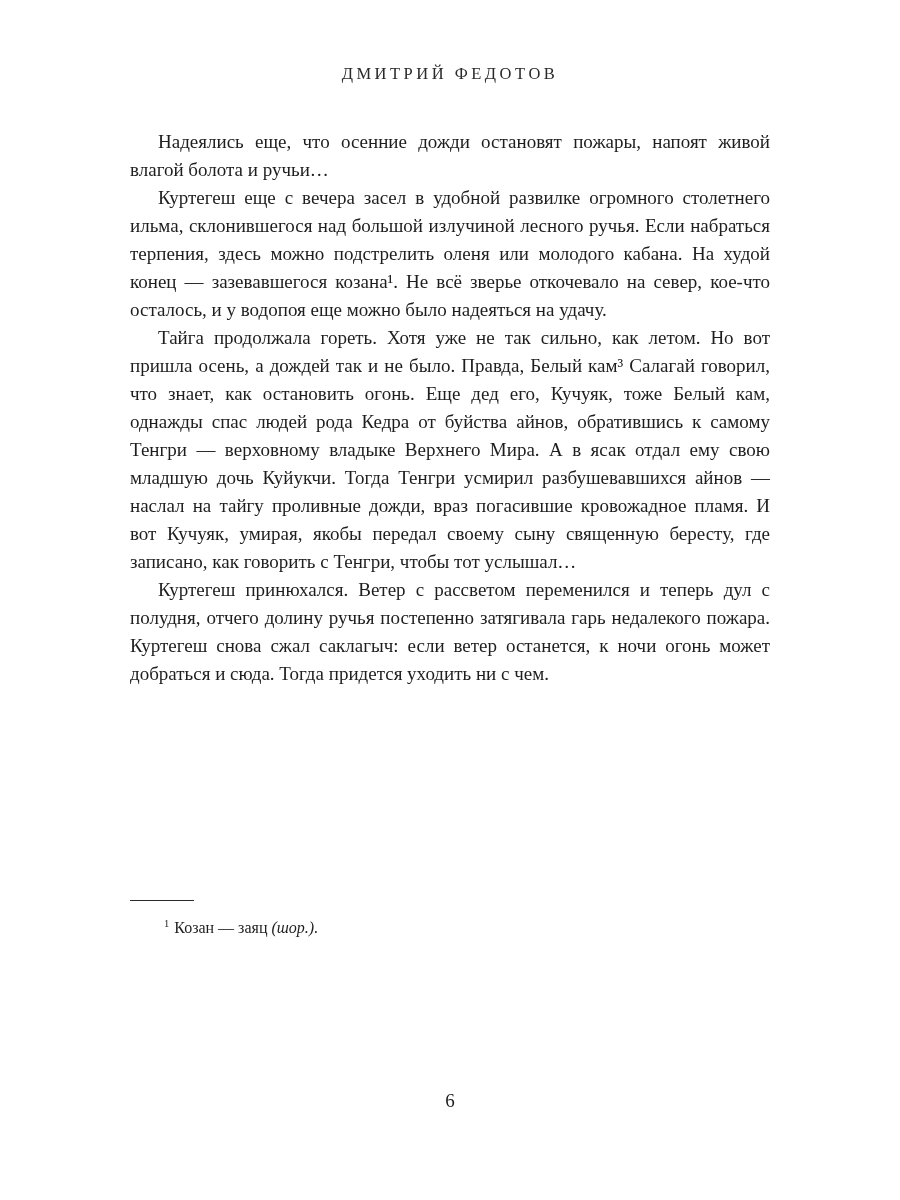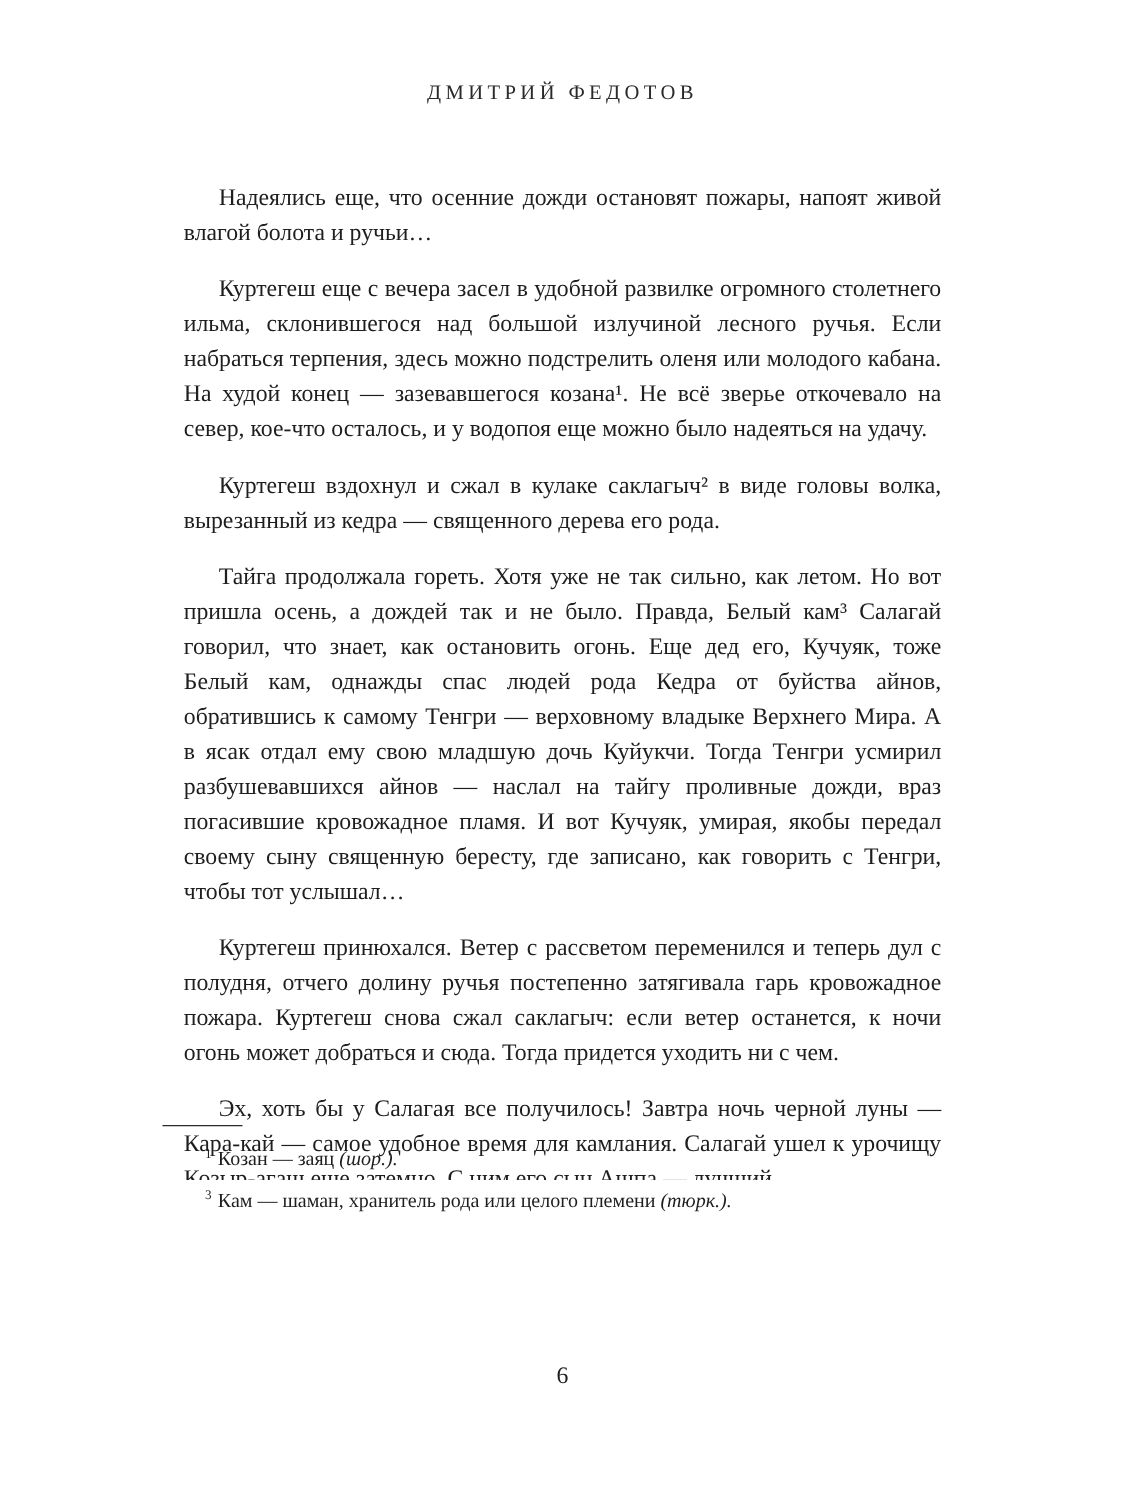--- a/index.html
+++ b/index.html
@@ -29,21 +29,21 @@
   }
   .body-text {
     margin: 44px 130px 0 130px;
     font-size: 19px;
     line-height: 28px;
     text-align: justify;
     max-height: 816px;
     overflow: hidden;
   }
   .body-text p {
-    margin: 17px;
+    margin: 0;
     padding: 0;
     text-indent: 28px;
   }
   .footnote-block {
     position: absolute;
     top: 900px;
     left: 130px;
     width: 640px;
   }
   .footnote-rule {
@@ -82,37 +82,32 @@
 </head>
 <body>
 
 <div class="page">
 
   <div class="running-header">ДМИТРИЙ ФЕДОТОВ</div>
 
   <div class="body-text">
     <p>Надеялись еще, что осенние дожди остановят пожары, напоят живой влагой болота и ручьи…</p>
     <p>Куртегеш еще с вечера засел в удобной развилке огромного столетнего ильма, склонившегося над большой излучиной лесного ручья. Если набраться терпения, здесь можно подстрелить оленя или молодого кабана. На худой конец — зазевавшегося козана¹. Не всё зверье откочевало на север, кое-что осталось, и у водопоя еще можно было надеяться на удачу.</p>
-    <p>Куртегеш вздохнул и сжал в кулаке саклагыч² в виде головы волка, вырезанный из кедра — священного дерева его рода.</p>
     <p>Тайга продолжала гореть. Хотя уже не так сильно, как летом. Но вот пришла осень, а дождей так и не было. Правда, Белый кам³ Салагай говорил, что знает, как остановить огонь. Еще дед его, Кучуяк, тоже Белый кам, однажды спас людей рода Кедра от буйства айнов, обратившись к самому Тенгри — верховному владыке Верхнего Мира. А в ясак отдал ему свою младшую дочь Куйукчи. Тогда Тенгри усмирил разбушевавшихся айнов — наслал на тайгу проливные дожди, враз погасившие кровожадное пламя. И вот Кучуяк, умирая, якобы передал своему сыну священную бересту, где записано, как говорить с Тенгри, чтобы тот услышал…</p>
-    <p>Куртегеш принюхался. Ветер с рассветом переменился и теперь дул с полудня, отчего долину ручья постепенно затягивала гарь кровожадное пожара. Куртегеш снова сжал саклагыч: если ветер останется, к ночи огонь может добраться и сюда. Тогда придется уходить ни с чем.</p>
-    <p>Эх, хоть бы у Салагая все получилось! Завтра ночь черной луны — Кара-кай — самое удобное время для камлания. Салагай ушел к урочищу Козыр-агаш еще затемно. С ним его сын Ашпа — лучший</p>
+    <p>Куртегеш принюхался. Ветер с рассветом переменился и теперь дул с полудня, отчего долину ручья постепенно затягивала гарь недалекого пожара. Куртегеш снова сжал саклагыч: если ветер останется, к ночи огонь может добраться и сюда. Тогда придется уходить ни с чем.</p>
   </div>
 
   <div class="footnote-block">
     <div class="footnote-rule"></div>
     <div class="footnotes">
 
       <div class="footnote">
         <span class="fn-marker">1</span><span>Козан — заяц </span><span class="fn-source">(шор.).</span>
       </div>
 
 
-      <div class="footnote">
-        <span class="fn-marker">3</span><span>Кам — шаман, хранитель рода или целого племени </span><span class="fn-source">(тюрк.).</span>
-      </div>
 
     </div>
   </div>
 
   <div class="page-number">6</div>
 
 </div>
 
 </body></html>

